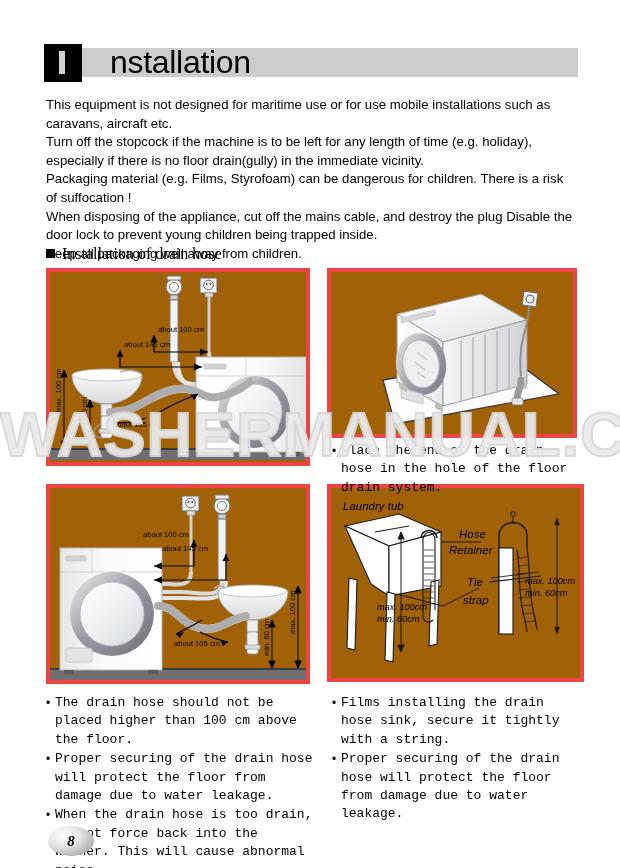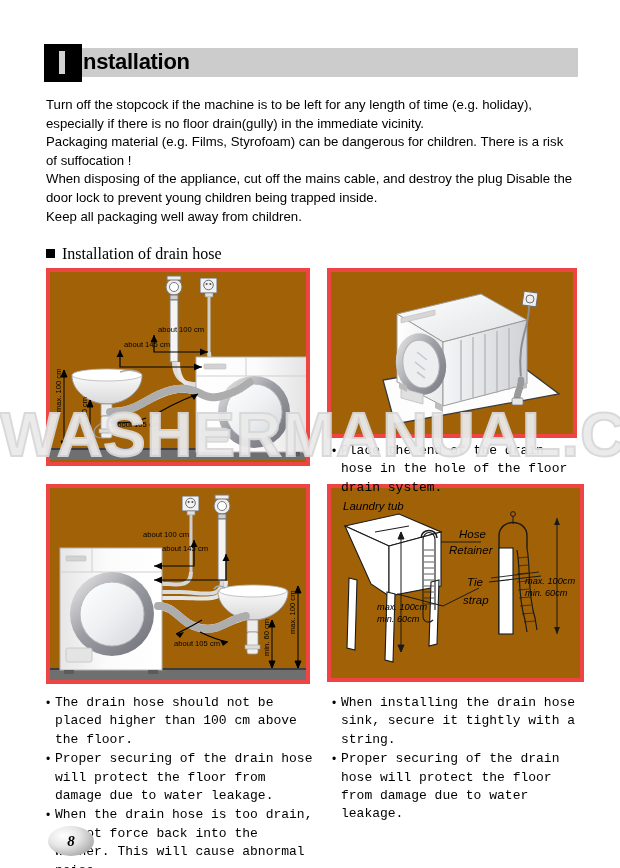--- a/index.html
+++ b/index.html
@@ -61,25 +61,26 @@
     top: 51px;
     width: 6px;
     height: 23px;
     background: #d2d2d2;
     z-index: 7;
   }
   #header-title {
     position: absolute;
     left: 83px;
     top: 47px;
-    font-size: 22px;
-    font-weight: bold;
+    font-size: 32px;
+    font-weight: normal;
     letter-spacing: -0.3px;
     line-height: 30px;
     z-index: 8;
+    padding-left: 27px;
   }
 
   
   #intro {
     position: absolute;
     left: 46px;
     top: 96px;
     width: 530px;
     font-size: 13.2px;
     line-height: 18.6px;
@@ -174,20 +175,21 @@
 </style>
 </head>
 <body>
 
 <div id="header"></div>
 <div id="header-box"></div>
 <div id="header-box-i"></div>
 <div id="header-title">nstallation</div>
 
 <div id="intro">
+  <p>This equipment is not designed for maritime use or for use mobile installations such as caravans, aircraft etc.</p>
   <p>Turn off the stopcock if the machine is to be left for any length of time (e.g. holiday), especially if there is no floor drain(gully) in the immediate vicinity.</p>
   <p>Packaging material (e.g. Films, Styrofoam) can be dangerous for children. There is a risk of suffocation !</p>
   <p>When disposing of the appliance, cut off the mains cable, and destroy the plug Disable the door lock to prevent young children being trapped inside.</p>
   <p>Keep all packaging well away from children.</p>
 </div>
 
 <div id="section-heading">
   <span class="bullet-sq"></span><span>Installation of drain hose</span>
 </div>
 
@@ -569,21 +571,21 @@
   </div>
   <div class="bullet-row">
     <span class="dot">•</span>
     <span class="btext">When the drain hose is too drain, do not force back into the washer. This will cause abnormal noise.</span>
   </div>
 </div>
 
 <div class="bullets" id="bullets-right-col">
   <div class="bullet-row">
     <span class="dot">•</span>
-    <span class="btext">When installing the drain hose sink, secure it tightly with a string.</span>
+    <span class="btext">Films installing the drain hose sink, secure it tightly with a string.</span>
   </div>
   <div class="bullet-row">
     <span class="dot">•</span>
     <span class="btext">Proper securing of the drain hose will protect the floor from damage due to water leakage.</span>
   </div>
 </div>
 
 <div id="watermark">WASHERMANUAL.COM</div>
 
 <div id="page-badge"></div>

